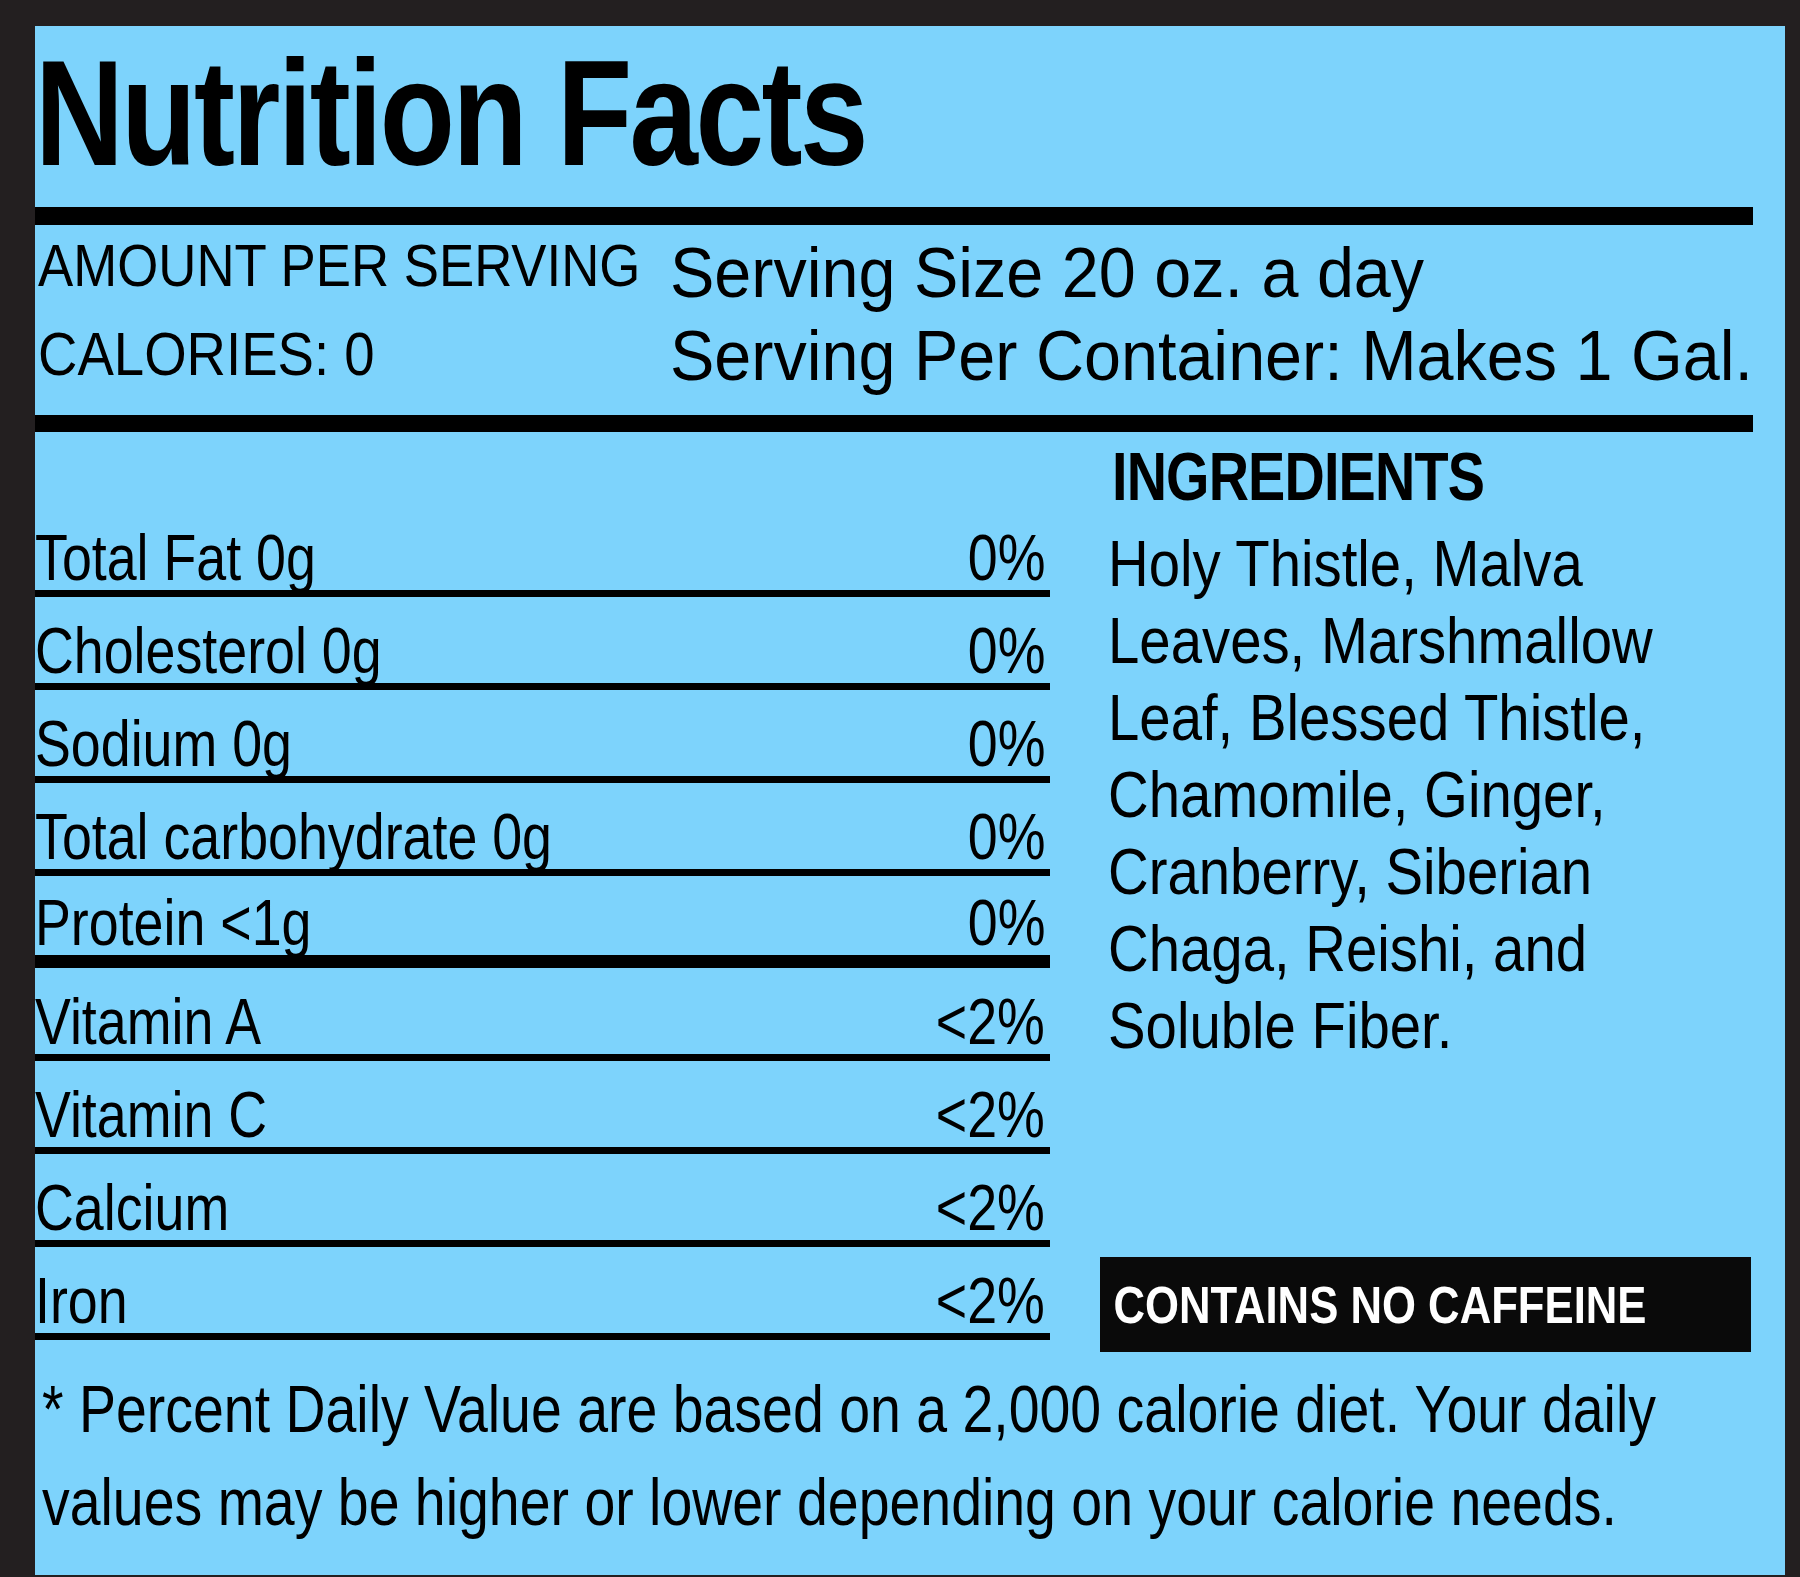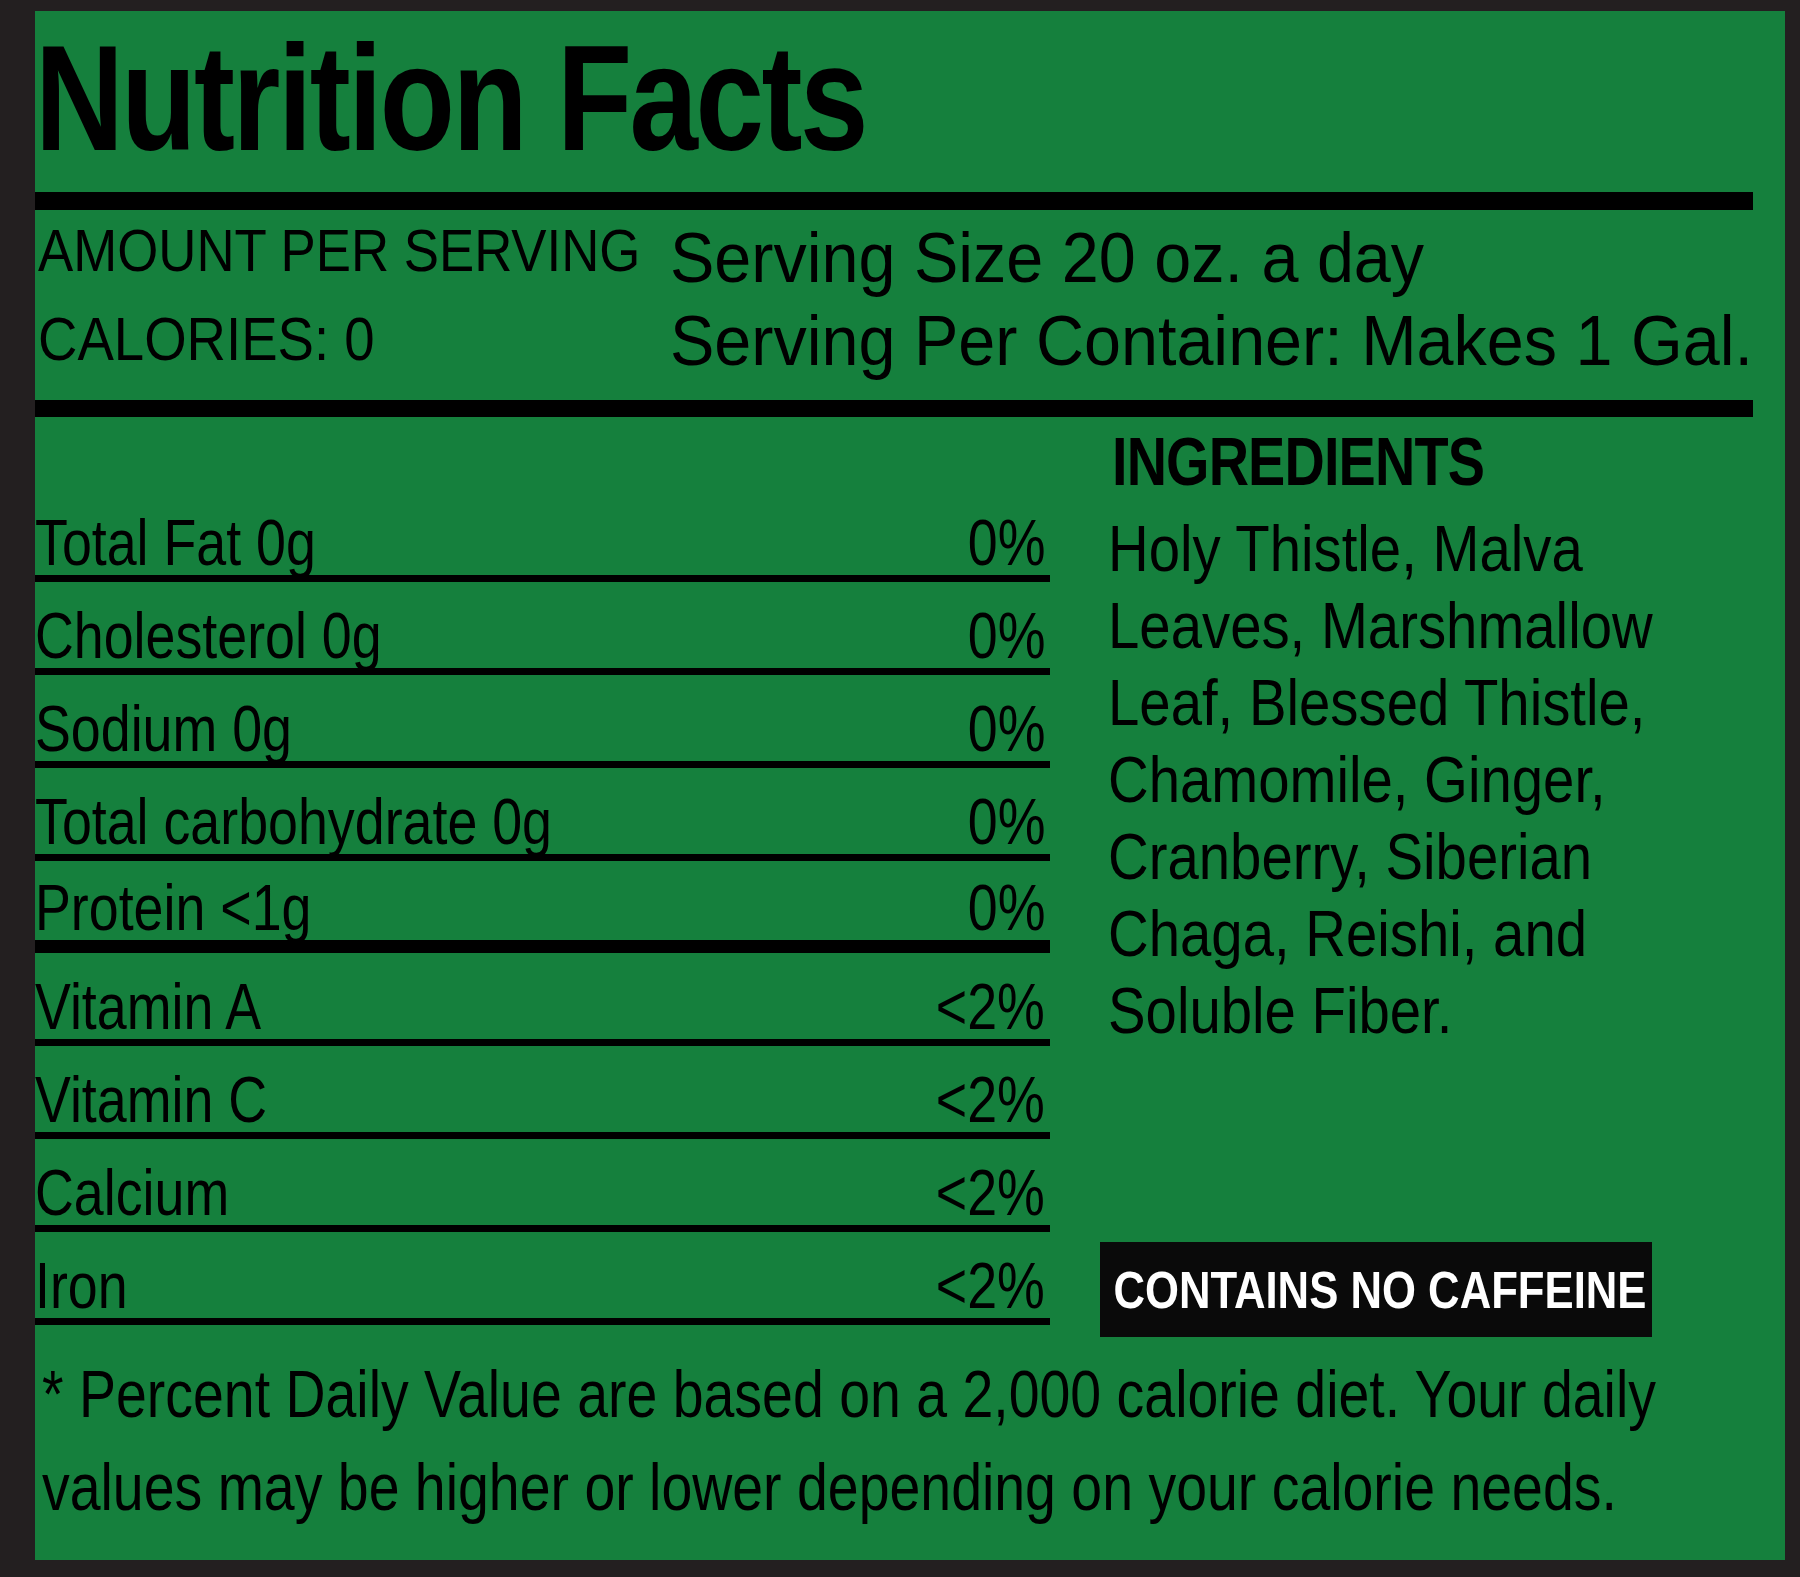--- a/index.html
+++ b/index.html
@@ -21,30 +21,30 @@
   .calories{left:3px;top:297px;font-size:62px;line-height:62px;color:#000;}
   .ssize{left:635px;top:212px;font-size:70px;line-height:70px;color:#000;}
   .spc{left:635px;top:295px;font-size:70px;line-height:70px;color:#000;}
   .dvh{left:0px;top:404px;width:1043px;text-align:right;font-size:62px;line-height:62px;color:#000;}
   .nrows{left:0px;top:478px;width:1015px;}
   .nrow{box-sizing:border-box;height:93px;border-bottom:7px solid #000;display:flex;justify-content:space-between;align-items:flex-end;padding:4px 5px 0 0;font-size:64px;line-height:64px;color:#000;}
   .nrow.thick{height:92px;border-bottom-width:13px;}
   .ing-h{left:1077px;top:407px;font-size:68px;line-height:86px;font-weight:bold;color:#000;letter-spacing:-1px;}
   .ing-t{left:1073px;top:500px;width:690px;font-size:64px;color:#000;}
   .ing-t .iline{line-height:77px;}
-  .badge{left:1065px;top:1231px;width:552px;height:95px;display:flex;align-items:center;}
+  .badge{left:1065px;top:1231px;width:651px;height:95px;display:flex;align-items:center;}
   .badge-text{padding-left:16px;font-size:52px;font-weight:bold;letter-spacing:0px;}
   .footnote{left:7px;top:1337px;width:1690px;font-size:66px;color:#000;}
   .footnote .fline{line-height:93px;}
 </style>
 </head>
 <body>
 
 <div class="page" style="background: rgb(35, 31, 32);">
-  <div class="inner" style="background: #15803d;">
+  <div class="inner" style="background: #7dd3fc; margin-top: 15px;">
 
     <div class="abs title">
       <span class="cx s82">Nutrition Facts</span>
     </div>
 
     <div class="abs bar bar1"></div>
 
     <div class="abs amount">
       <span class="cx s88">AMOUNT PER SERVING</span>
     </div>

